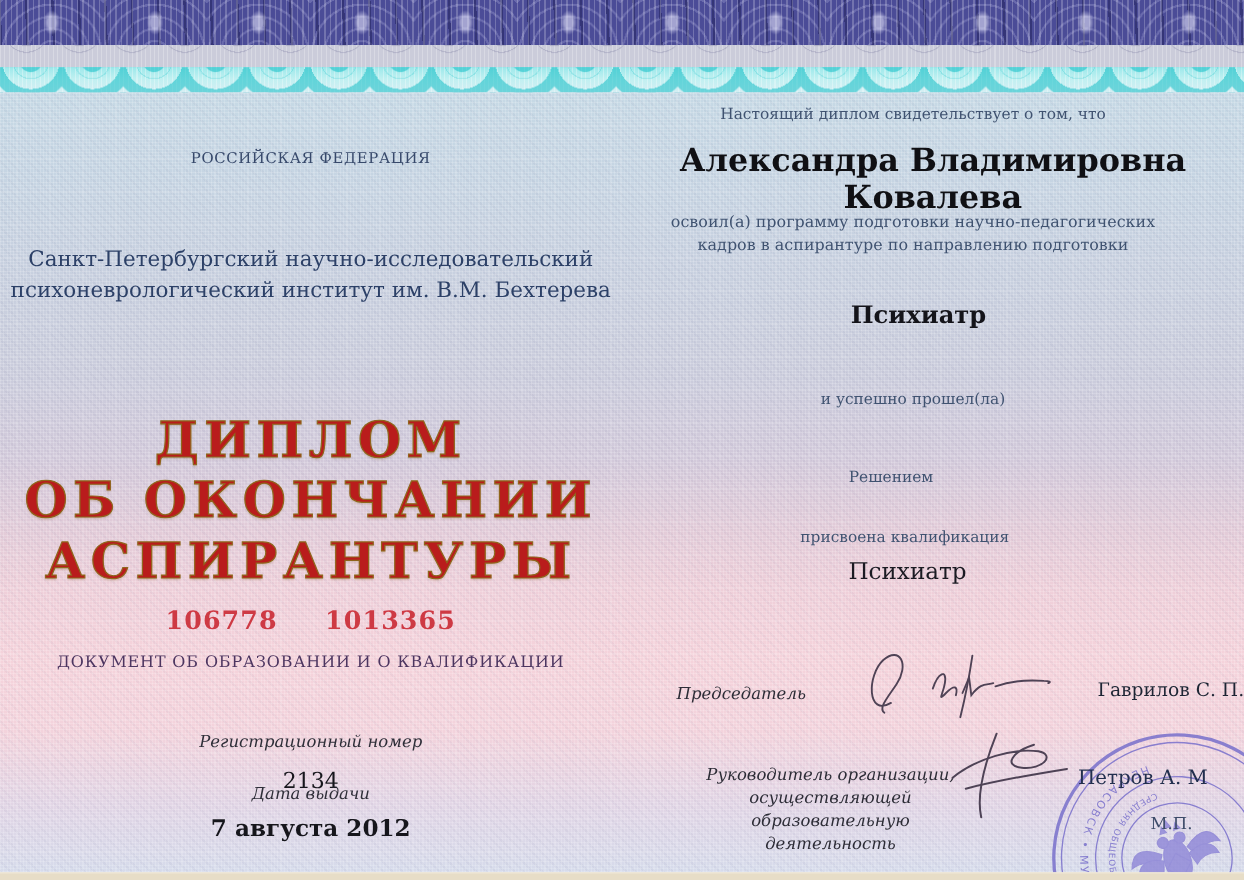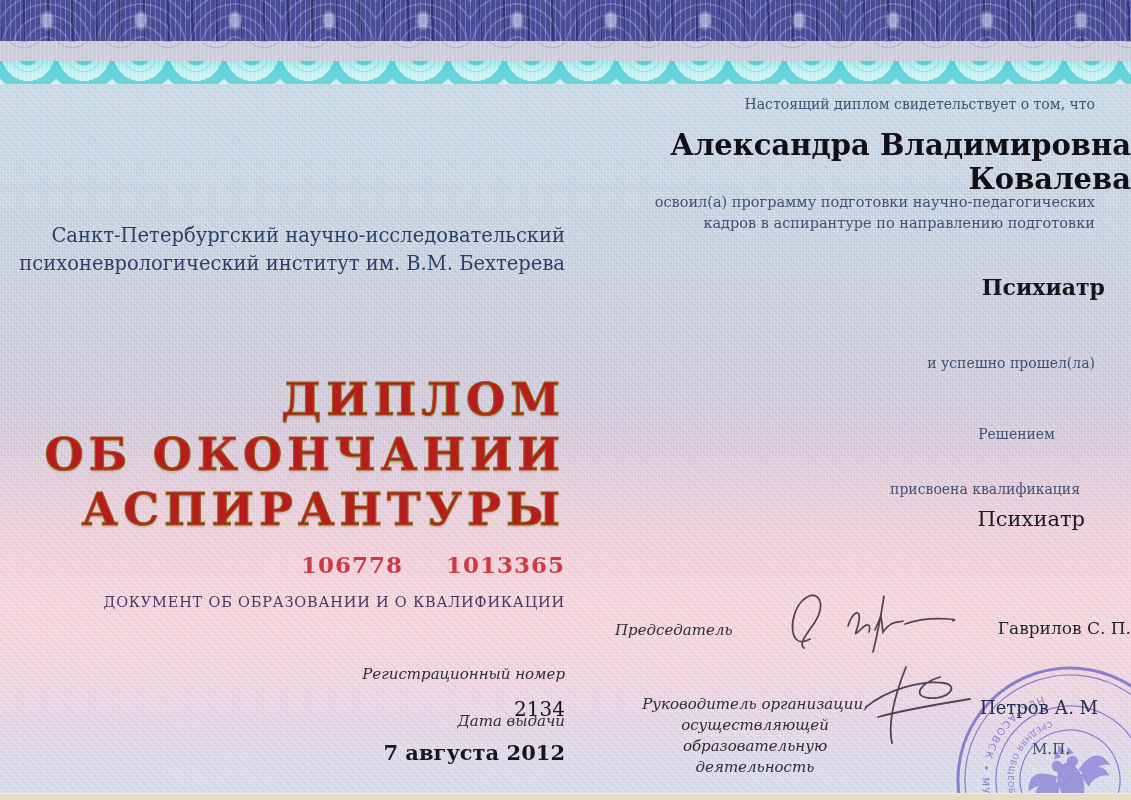--- a/index.html
+++ b/index.html
@@ -52,21 +52,21 @@
     background-image:
       repeating-linear-gradient(90deg, rgba(255,255,255,.16) 0 1px, rgba(255,255,255,0) 1px 3px),
       repeating-linear-gradient(0deg, rgba(255,255,255,.16) 0 1px, rgba(255,255,255,0) 1px 3px),
       repeating-linear-gradient(45deg, rgba(110,110,150,.06) 0 2px, rgba(110,110,150,0) 2px 6px);
   }
   .edge-bottom{position:absolute;left:0;bottom:0;width:100%;height:7px;background:#e7ddc7;border-top:1px solid #f2ecdc;z-index:4;}
 
   .half{position:absolute;top:84px;height:709px;}
   .half-left{left:0;width:565px;}
   .half-right{left:565px;width:566px;}
-  .tblock{position:absolute;text-align:right;}
+  .tblock{position:absolute;text-align:center;}
 
   
   .country{left:0;top:52px;width:100%;font-size:13.5px;letter-spacing:.6px;color:#37496b;}
   .institution{left:0;top:138px;width:100%;font-size:19.5px;line-height:28px;color:#2c4067;}
   .gold{
     left:0;top:288px;width:100%;
     font-weight:bold;font-size:45px;line-height:55px;letter-spacing:5px;
     color:#b91c1c;-webkit-text-stroke:1.1px #8f651c;
     text-shadow:0 2px 2px rgba(120,80,20,.22);
   }
@@ -85,39 +85,40 @@
   .program{left:0;top:108px;width:530px;font-size:14.5px;line-height:21px;color:#3f5270;}
   .specialty{left:0;top:190px;width:540px;font-weight:bold;font-size:22px;color:#14141a;}
   .passed{left:0;top:271px;width:530px;font-size:14px;color:#3f5270;}
   .decision{left:0;top:342px;width:490px;font-size:14px;color:#3f5270;}
   .qual-label{left:0;top:397px;width:515px;font-size:14px;color:#3f5270;}
   .qualification{left:0;top:423px;width:520px;font-size:21px;color:#1a1a22;}
   .chairman-label{left:50px;top:537px;width:200px;text-align:left;font-style:italic;font-size:15px;color:#2c2c36;}
   .chairman-name{left:395px;top:534px;width:171px;text-align:right;font-size:17px;color:#1d2534;}
   .head-label{left:50px;top:610px;width:280px;text-align:center;font-style:italic;font-size:15px;line-height:21px;color:#2c2c36;}
   .head-name{left:415px;top:613px;width:160px;text-align:left;font-size:18px;color:#222f4e;z-index:3;}
-  .seal-mark{left:445px;top:656px;width:60px;text-align:right;font-size:15px;color:#3c4a68;z-index:3;}
+  .seal-mark{left:470px;top:656px;width:60px;text-align:center;font-size:15px;color:#3c4a68;z-index:3;}
   .sig{position:absolute;z-index:2;}
   .stamp-wrap{position:absolute;left:940px;top:655px;width:300px;height:145px;z-index:1;opacity:.92;}
 </style>
 </head>
 <body>
 
 <div class="diploma">
 
   <div class="border-top">
     <div class="band-a"></div>
     <div class="band-b"></div>
     <div class="band-c"></div>
   </div>
 
   <div class="page-bg"></div>
   <div class="edge-bottom"></div>
 
   <div class="half half-left">
+    <div class="tblock country">РОССИЙСКАЯ ФЕДЕРАЦИЯ</div>
 
     <div class="tblock institution">
       <div>Санкт-Петербургский научно-исследовательский</div>
       <div>психоневрологический институт им. В.М. Бехтерева</div>
     </div>
 
     <div class="tblock gold">
       <div>ДИПЛОМ</div>
       <div>ОБ ОКОНЧАНИИ</div>
       <div>АСПИРАНТУРЫ</div>

